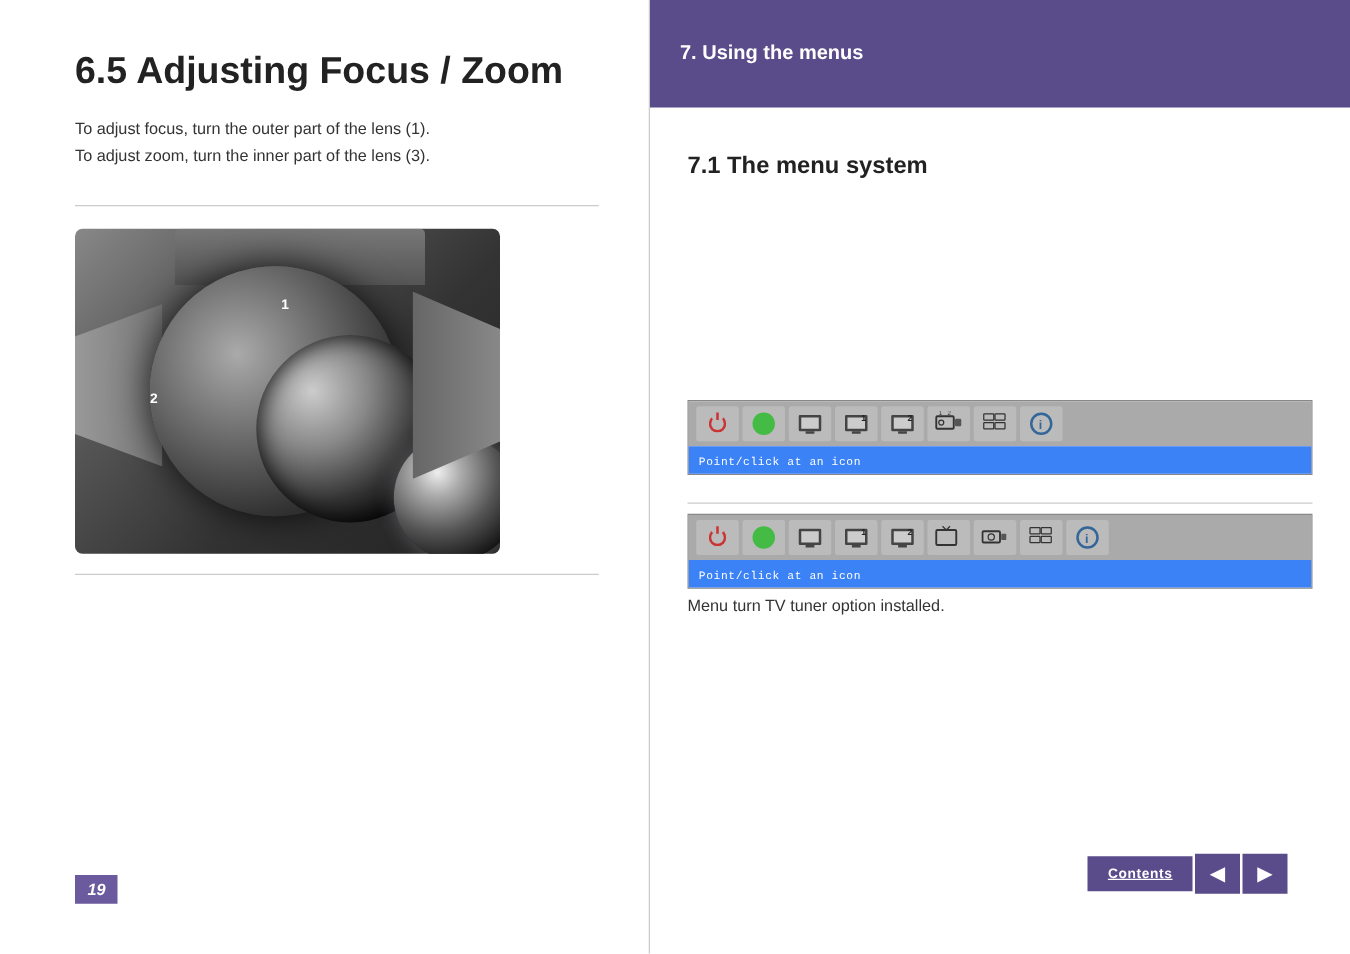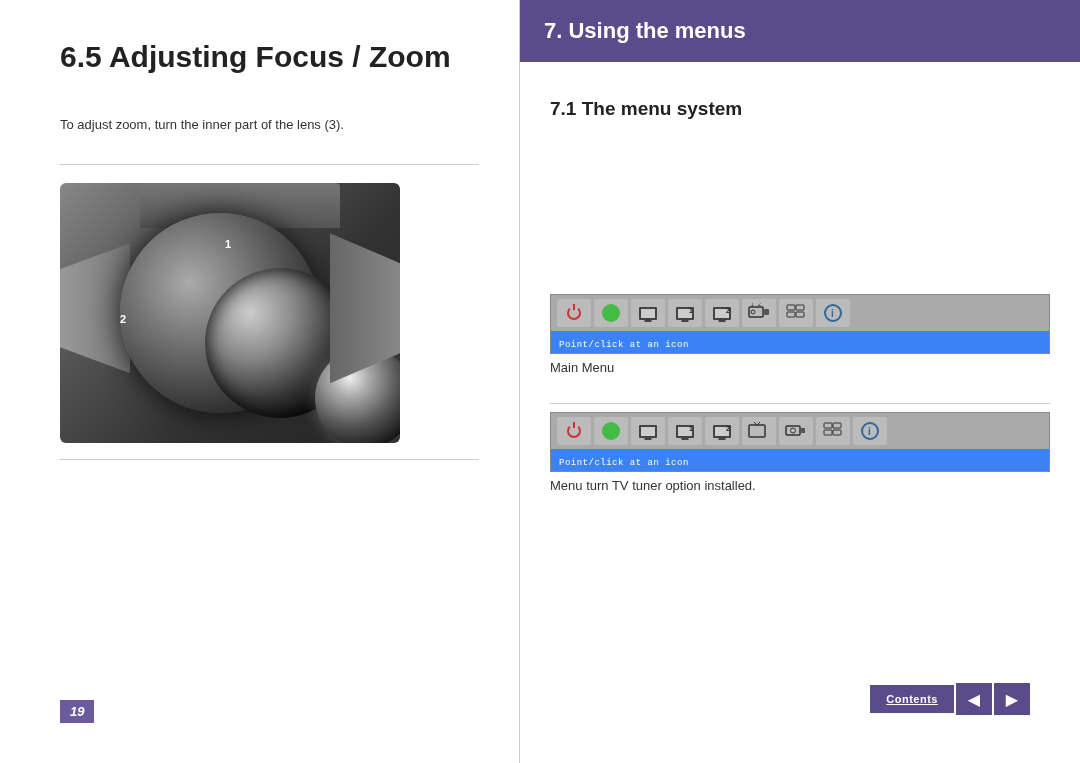--- a/index.html
+++ b/index.html
@@ -154,23 +154,23 @@
     
     .right-panel {
       width: 560px;
       display: flex;
       flex-direction: column;
     }
 
     .chapter-header {
       background: #5a4b8a;
       color: white;
-      font-size: 22px;
-      font-weight: bold;
-      padding: 18px 24px;
+      font-size: 16px;
+      font-weight: bold;
+      padding: 34px 24px;
     }
 
     .right-content {
       padding: 36px 30px;
       flex: 1;
       display: flex;
       flex-direction: column;
       gap: 28px;
     }
 
@@ -351,21 +351,21 @@
     }
   </style>
 </head>
 <body>
 
 <div class="page-container">
 
   <div class="left-panel">
     <h2 class="section-title">6.5  Adjusting Focus / Zoom</h2>
     <p class="section-body">
-      <br>
+      <span>To adjust focus, turn the outer part of the lens (1).</span><br>
       <span>To adjust zoom, turn the inner part of the lens (3).</span>
     </p>
 
     <hr class="divider-line">
 
     <div class="lens-image">
       <div class="lens-top"></div>
       <div class="lens-left-piece"></div>
       <div class="lens-outer">
         <div class="lens-inner">
@@ -448,21 +448,20 @@
                 <svg width="20" height="20" viewBox="0 0 20 20">
                   <circle cx="10" cy="10" r="8" fill="none" stroke="#336699" stroke-width="2"></circle>
                   <text x="8" y="14" font-size="10" fill="#336699" font-weight="bold">i</text>
                 </svg>
               </div>
             </div>
             <div class="bar-label-strip">
               <span class="bar-label-text">Point/click at an icon</span>
             </div>
           </div>
-          <p class="menu-caption">Main Menu</p>
         </div>
 
         <hr class="divider-line">
 
         <div class="menu-block">
           <div class="menu-wrapper">
             <div class="icons-row">
 
               <div class="bar-icon power-icon">
                 <div class="power-symbol"></div>

